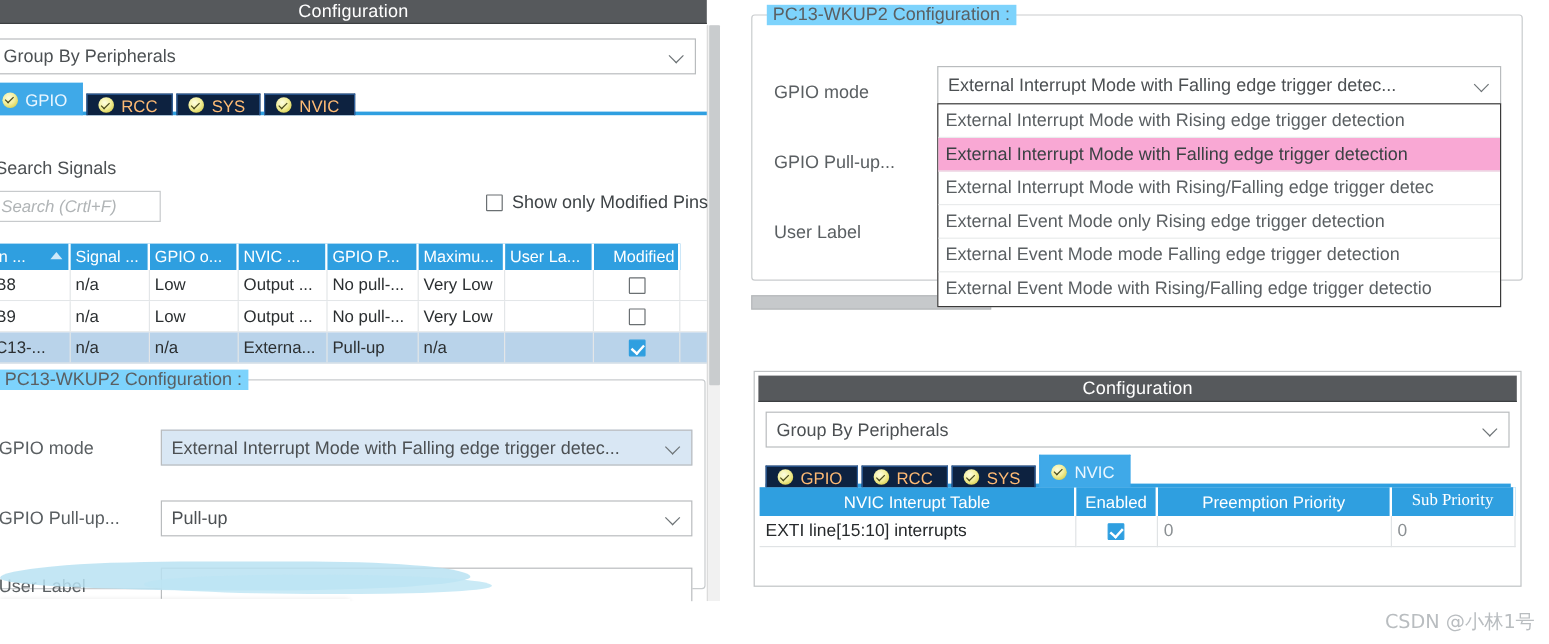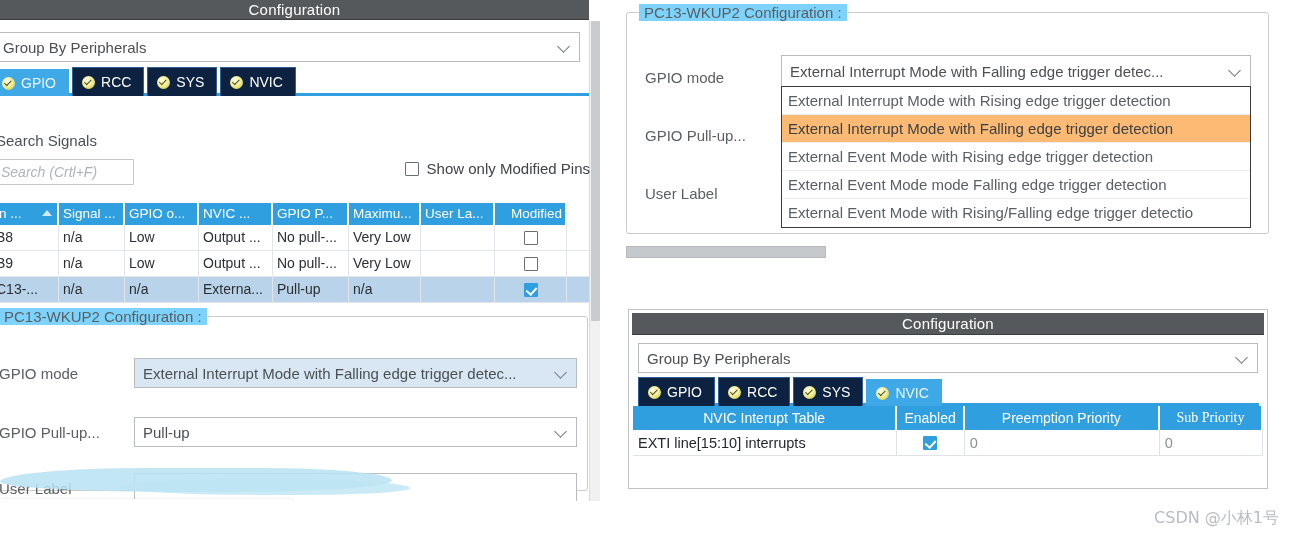--- a/index.html
+++ b/index.html
@@ -46,25 +46,25 @@
     transform: rotate(45deg);
   }
 
   
   .tabs { display:flex; align-items:flex-end; height: 27px; position:relative; }
   .tabs::after{
     content:""; position:absolute; left:0; right:0; bottom:0;
     height:3px; background:#2f9fe0;
   }
   .tab {
-    height: 29px;
+    height: 18px;
     display:flex; align-items:center; gap:6px;
     padding: 0 12px 0 9px;
     font-size: 14px;
-    color:#ffffff;
+    color:#fdba74;
     background:#0d2240;
     border:1px solid #2f5f9b;
     border-bottom:none;
     margin-right: 3px;
     position:relative; z-index:2;
     white-space:nowrap;
   }
   .tab.active {
     background:#3fa9e8;
     color:#eaf6ff;
@@ -207,21 +207,21 @@
     position:absolute; left:781px; top:86px; width:470px;
     border:1.6px solid #3a3a3a; background:#fff; z-index:40;
   }
   #dropdown .opt {
     height:28px; line-height:28px;
     font-size:15px; color:#5a5f62;
     padding-left:6px; white-space:nowrap; overflow:hidden;
     border-bottom:1px solid #e9ebec;
   }
   #dropdown .opt:last-child{ border-bottom:none; }
-  #dropdown .opt.sel { background:#fdba74; color:#3b4144; }
+  #dropdown .opt.sel { background:#f9a8d4; color:#3b4144; }
 
   #right-scrollbar {
     position:absolute; left:10px; top:246px; width:200px; height:12px;
     background:#c6c9cb; border:1px solid #b6b9bb;
   }
 
   
   #nvic-panel {
     position:absolute; left:12px; top:309px; width:640px; height:180px;
     border:1px solid #c0c3c5; background:#fff;
@@ -497,20 +497,21 @@
               <div class="td" style="width: 110px; color: rgb(139, 144, 147);">0</div>
             </div>
           </div>
       </div>
     </div>
   </div>
 
   <div id="dropdown">
       <div class="opt">External Interrupt Mode with Rising edge trigger detection</div>
       <div class="opt sel">External Interrupt Mode with Falling edge trigger detection</div>
-      <div class="opt">External Event Mode with Rising edge trigger detection</div>
+      <div class="opt">External Interrupt Mode with Rising/Falling edge trigger detec</div>
+      <div class="opt">External Event Mode only Rising edge trigger detection</div>
       <div class="opt">External Event Mode mode Falling edge trigger detection</div>
       <div class="opt">External Event Mode with Rising/Falling edge trigger detectio</div>
     </div>
 
   <div id="bottom-strip"></div>
   <div id="watermark">CSDN @小林1号</div>
 </div>
 
 </body></html>

